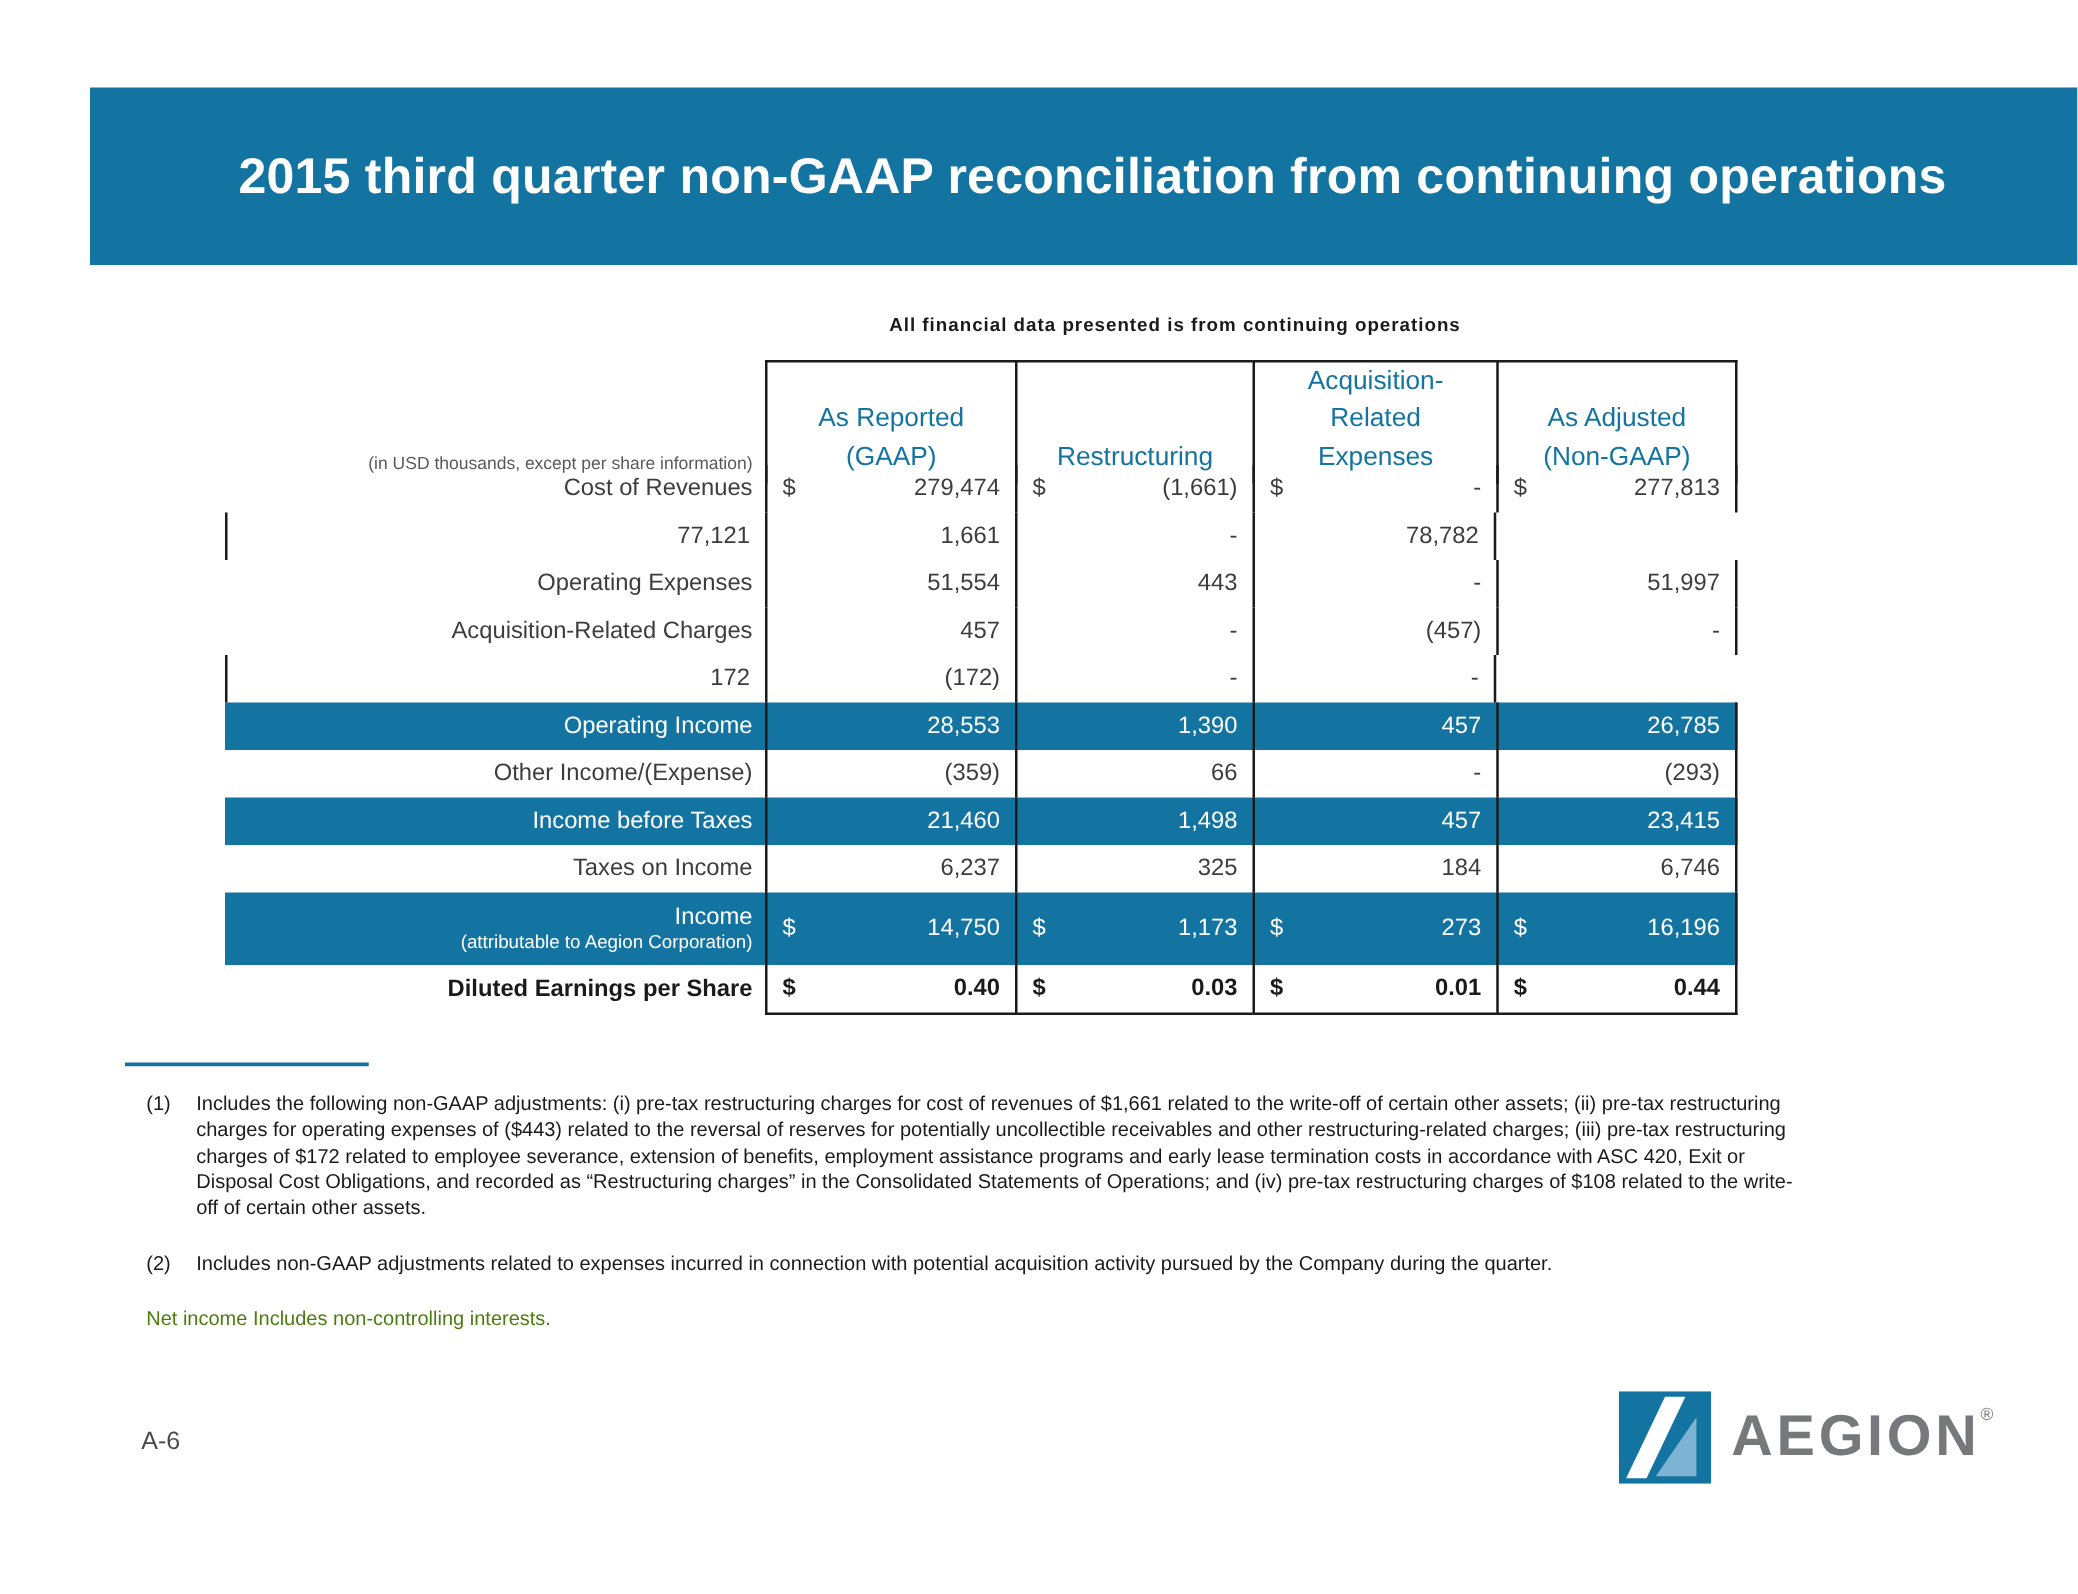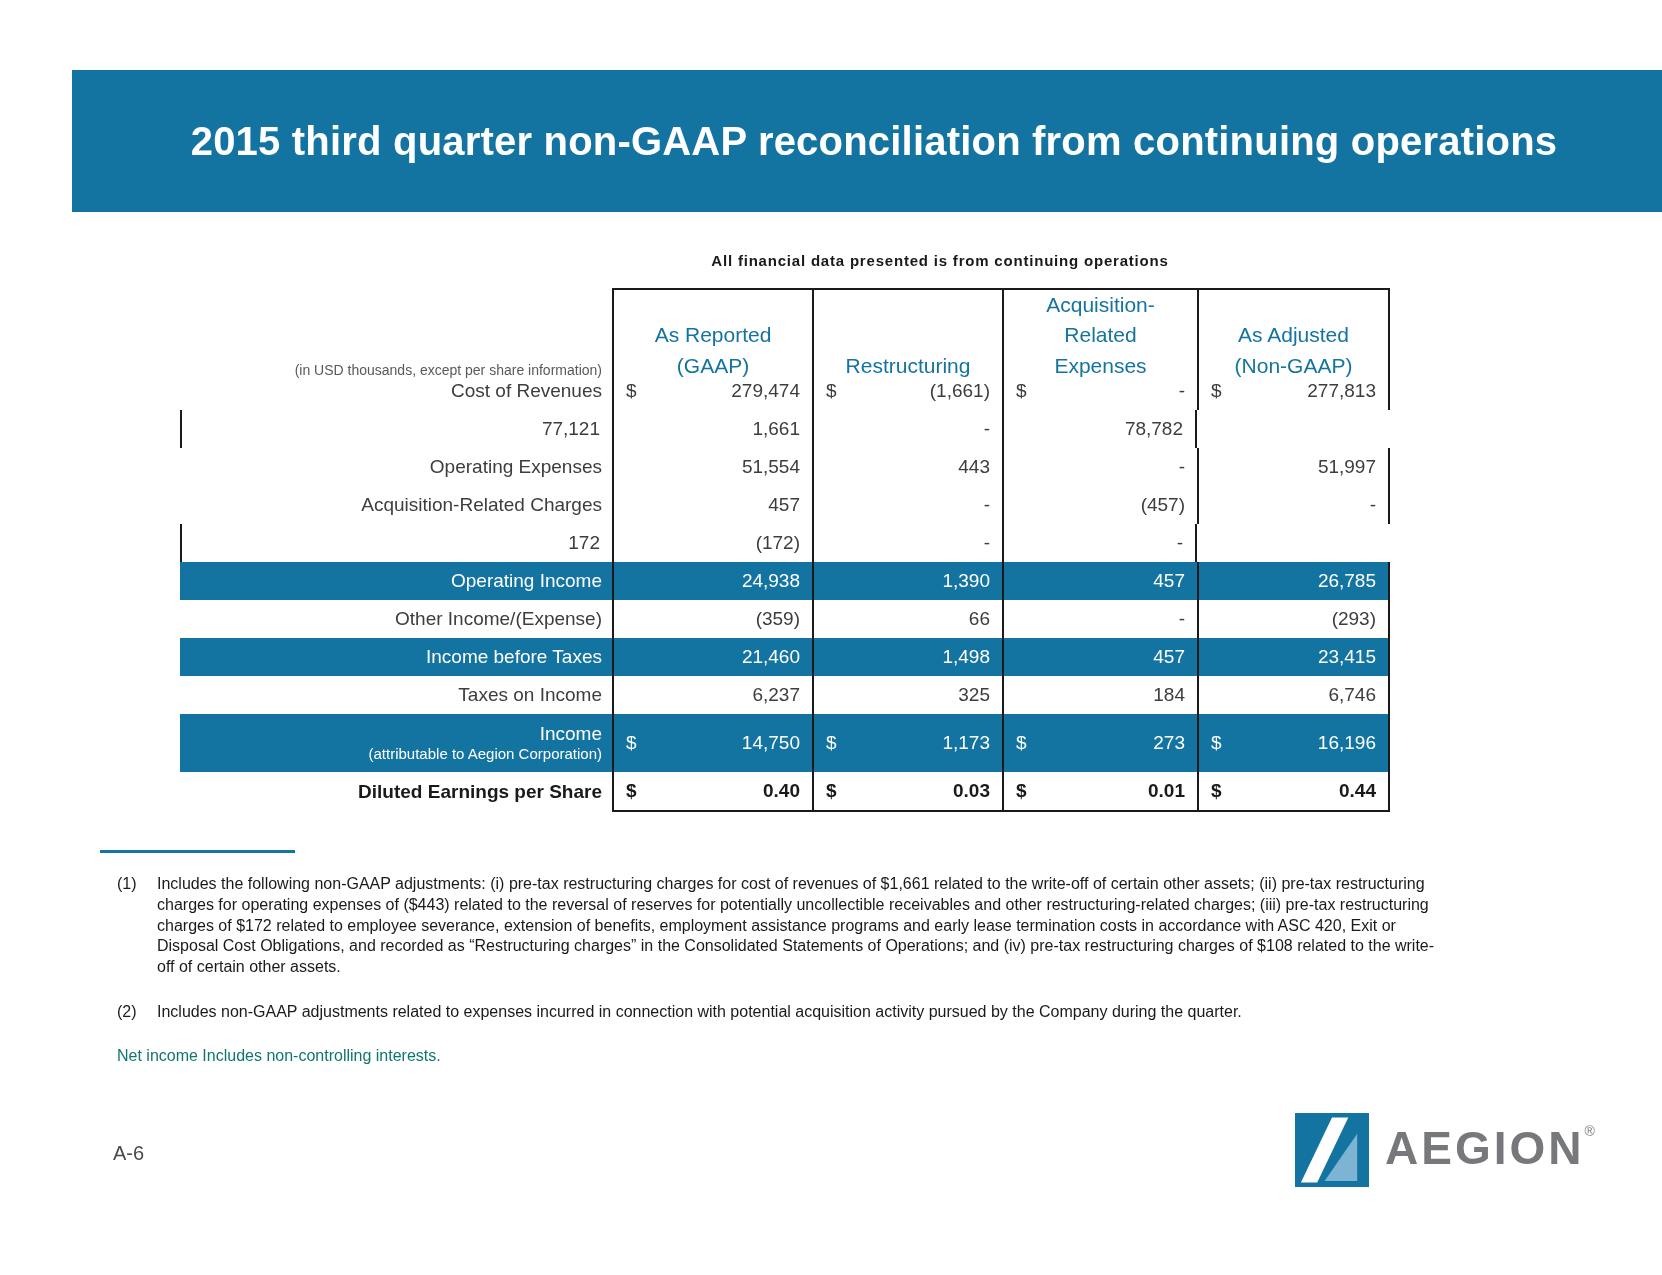--- a/index.html
+++ b/index.html
@@ -39,21 +39,21 @@
   .row.bold .cell { font-weight:bold; color:#1a1a1a; }
   .data-cell .cur { margin-right:auto; }
   .data-cell .val { margin-left:auto; }
 
   
   .foot-rule { position:absolute; left:100px; top:850px; width:195px; height:3px; background:#1474a1; }
   .footnotes { position:absolute; left:117px; top:874px; width:1330px; }
   .footnote { display:grid; grid-template-columns:40px 1fr; column-gap:0;
     font-size:16px; line-height:1.3; color:#1a1a1a; margin-bottom:24px; }
   .footnote .marker { }
-  .footnotes .plain-note { font-size:16px; color:#0f766e; }
+  .footnotes .plain-note { font-size:16px; color:#4d7c0f; }
 
   
   .page-number { position:absolute; left:113px; top:1142px; font-size:20px; color:#4a4a4a; }
 
   
   .logo { position:absolute; left:1295px; top:1113px; display:flex; align-items:center; }
   .logo-icon { width:74px; height:74px; display:block; }
   .logo-text { margin-left:16px; font-size:46px; font-weight:bold; color:#77787b; letter-spacing:3px; position:relative; top:-2px; }
   .logo-reg { font-size:14px; color:#77787b; vertical-align:top; position:relative; top:2px; font-weight:normal; }
 </style>
@@ -179,21 +179,21 @@
           </div>
           <div class="cell data-cell">
             <span class="val">-</span>
           </div>
         </div>
         <div class="row highlight">
           <div class="cell label-cell">
             <span>Operating Income</span>
           </div>
           <div class="cell data-cell">
-            <span class="val">24,938</span>
+            <span class="val">28,553</span>
           </div>
           <div class="cell data-cell">
             <span class="val">1,390</span>
           </div>
           <div class="cell data-cell">
             <span class="val">457</span>
           </div>
           <div class="cell data-cell">
             <span class="val">26,785</span>
           </div>

